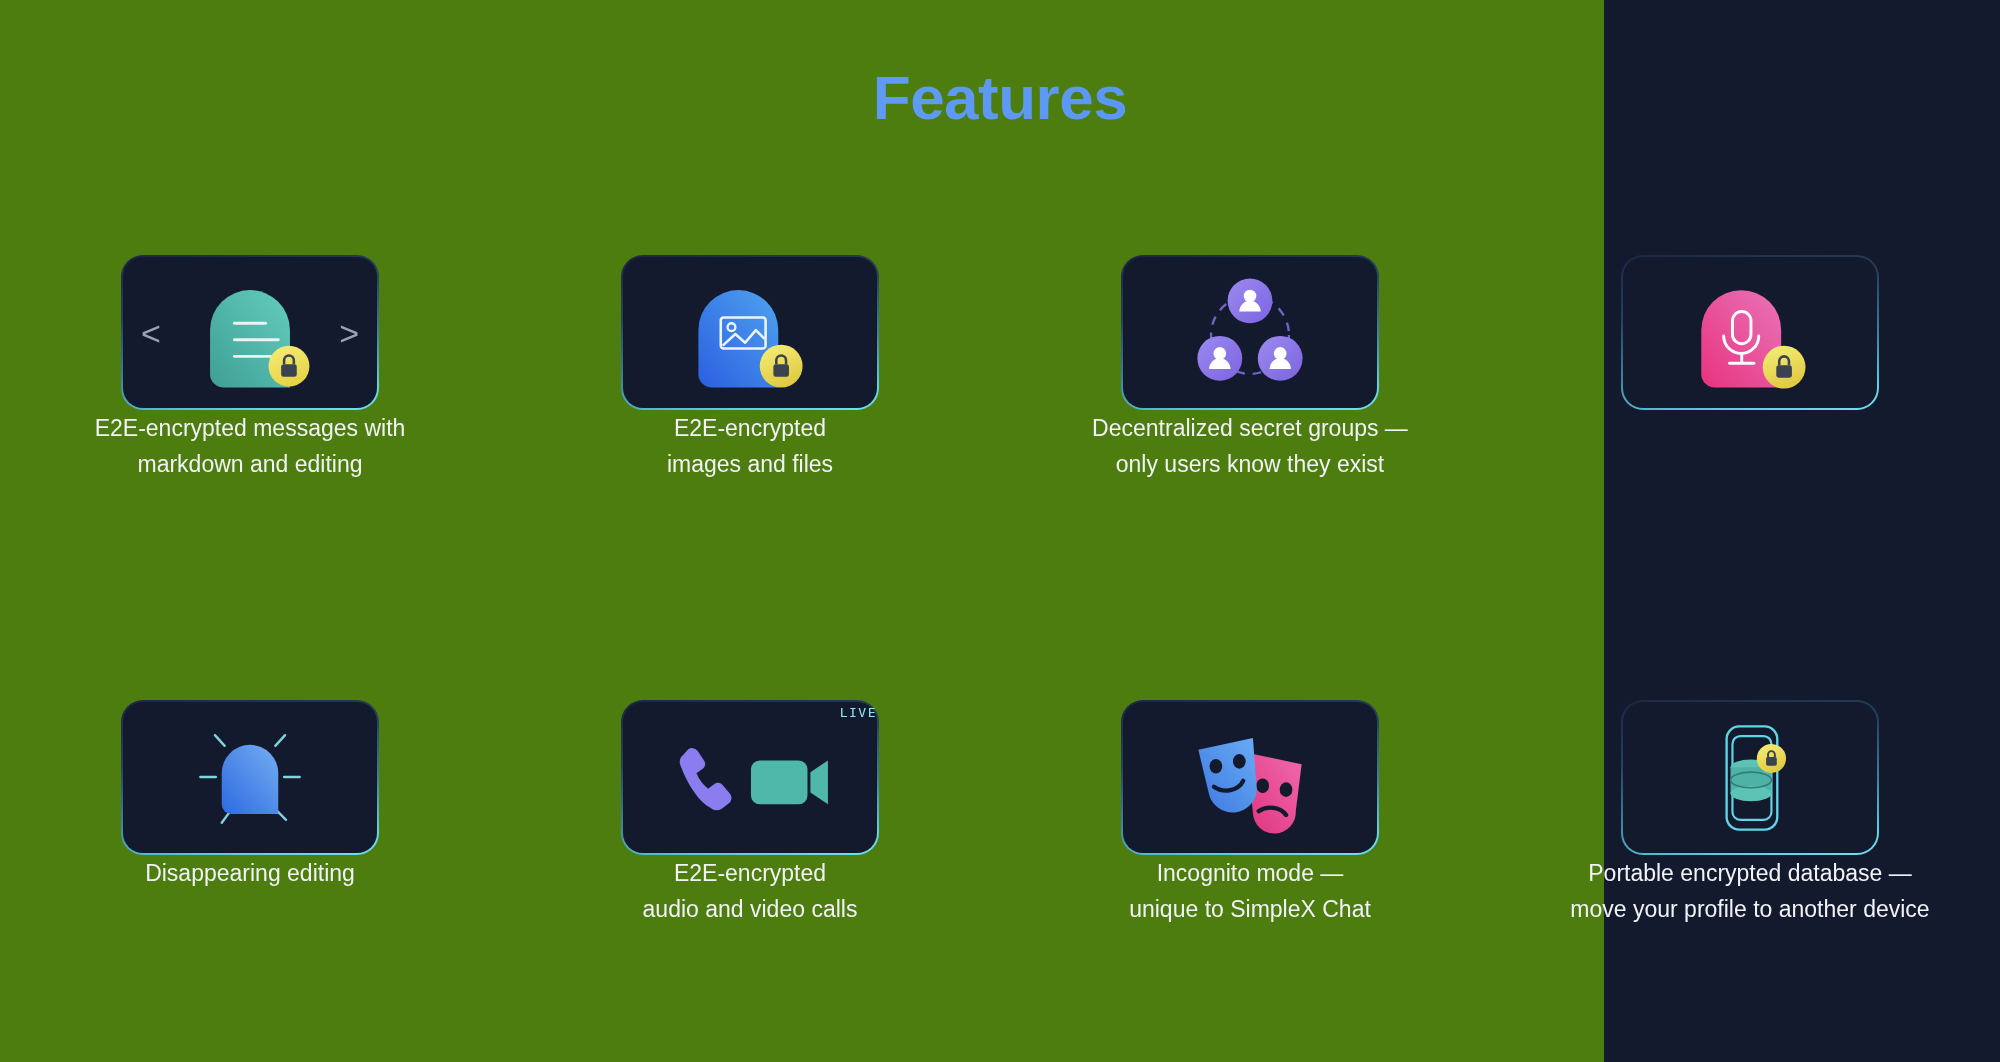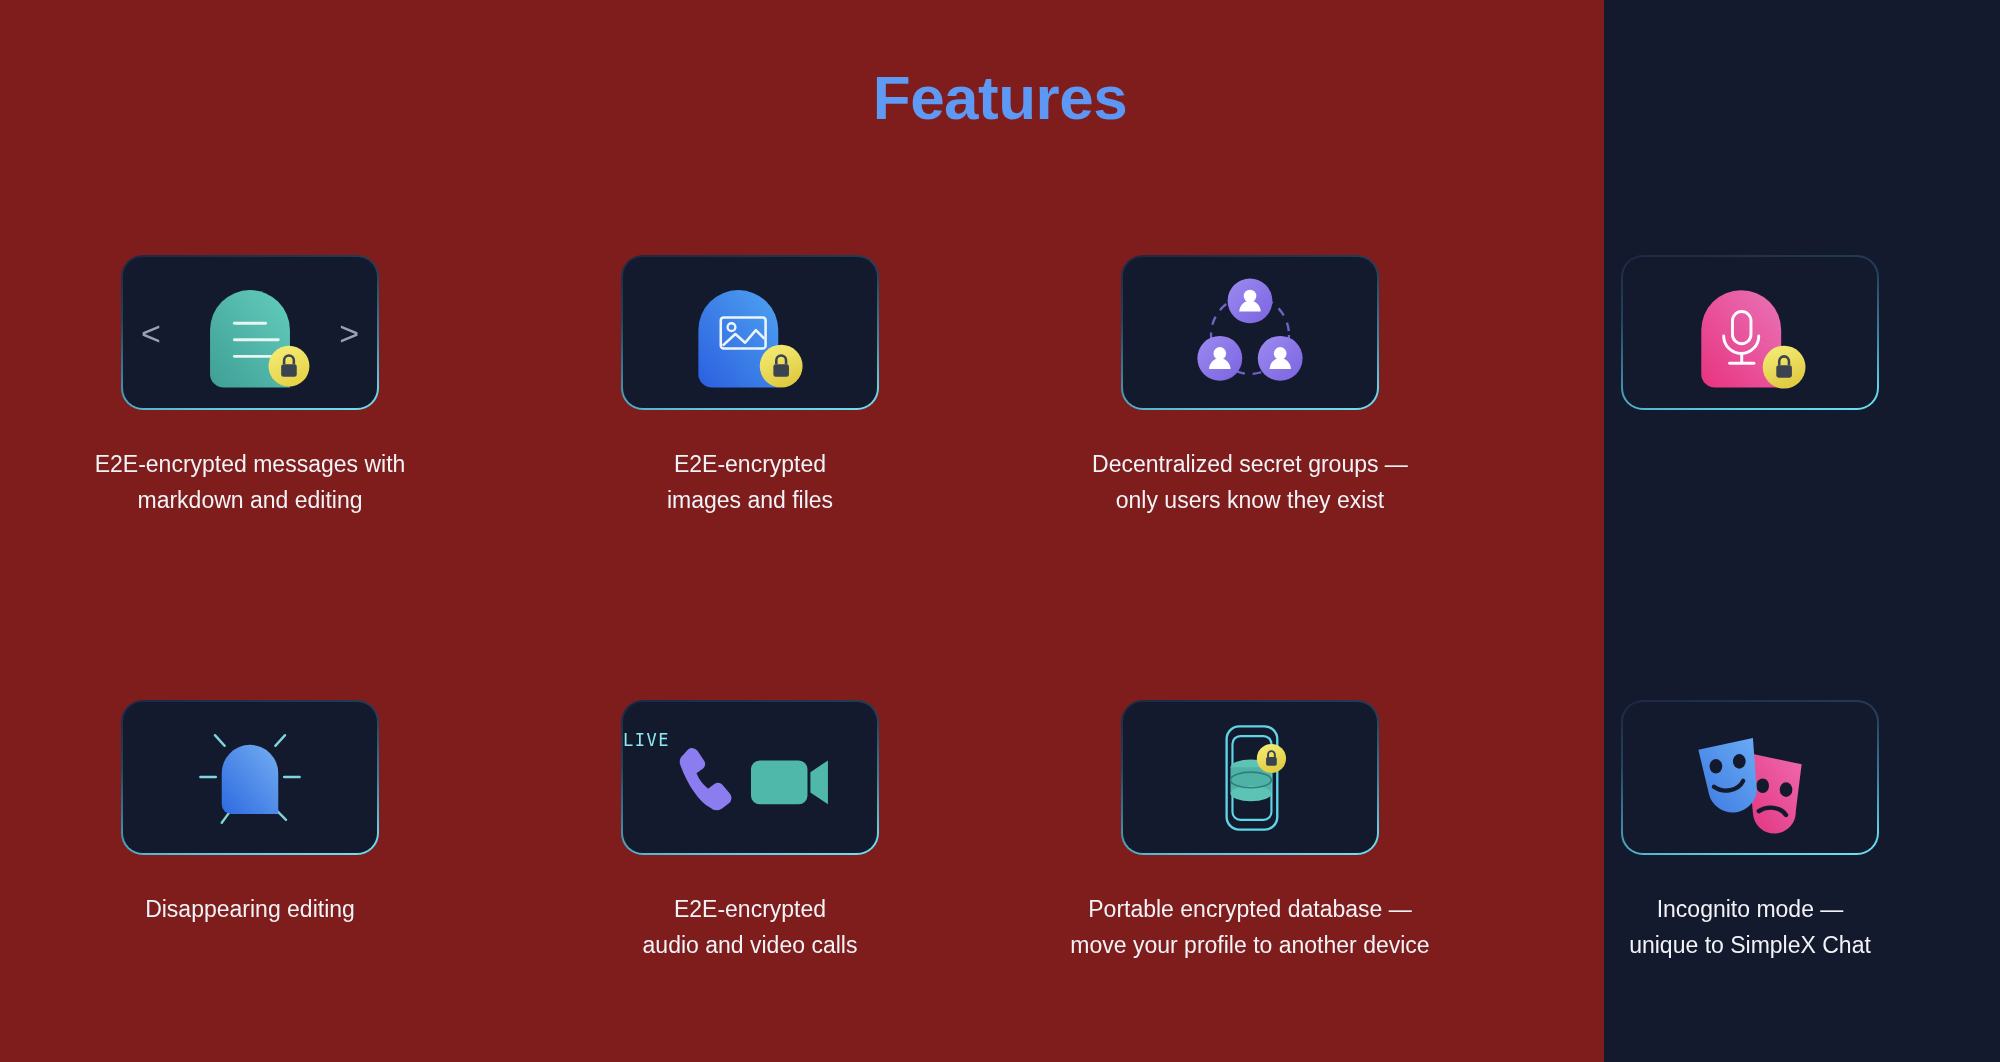--- a/index.html
+++ b/index.html
@@ -9,21 +9,21 @@
     height: 1062px;
     background: #141a2e;
     font-family: "Liberation Sans", sans-serif;
     overflow: hidden;
   }
 
   .page {
     position: relative;
     width: 1604px;
     height: 1062px;
-    background: #7f1d1d;
+    background: #4d7c0f;
   }
 
   
   .title {
     position: absolute;
     top: 62px;
     left: 0;
     width: 2000px;
     text-align: center;
     font-size: 62px;
@@ -82,21 +82,20 @@
 
   .card-art {
     position: relative;
     width: 100%;
     height: 100%;
   }
   .card-art svg { display: block; width: 100%; height: 100%; }
 
   
   .caption {
-    margin-top: 36px;
     width: 430px;
     text-align: center;
     color: #f2f3f7;
     font-size: 23px;
     line-height: 36px;
     font-weight: 400;
     white-space: pre-line;
   }
 
   
@@ -109,27 +108,27 @@
     font-weight: 300;
     line-height: 1;
     user-select: none;
   }
   .chev-left  { left: 18px; }
   .chev-right { right: 18px; }
 
   
   .live-label {
     position: absolute;
-    top: 28px;
+    top: 3px;
     left: 0;
     width: 100%;
-    text-align: left;
+    text-align: right;
     color: #8fe8ef;
     font-family: "DejaVu Sans Mono", monospace;
-    font-size: 17px;
+    font-size: 13px;
     letter-spacing: 1.5px;
   }
 </style>
 </head>
 <body>
 
 <div class="page">
 
   <h1 class="title">Features</h1>
 
@@ -314,20 +313,55 @@
       <div class="caption">E2E-encrypted
 audio and video calls</div>
     </div>
 
     <div class="cell">
       <div class="card">
         <div class="card-inner">
           <div class="card-art">
             <svg viewBox="0 0 258 155">
               <defs>
+                <linearGradient id="g-maskb" x1="0" y1="1" x2="1" y2="0">
+                  <stop offset="0" stop-color="#3d78e0"></stop>
+                  <stop offset="1" stop-color="#69acf5"></stop>
+                </linearGradient>
+                <linearGradient id="g-maskp" x1="0" y1="1" x2="1" y2="0">
+                  <stop offset="0" stop-color="#e0347f"></stop>
+                  <stop offset="1" stop-color="#f06aae"></stop>
+                </linearGradient>
+              </defs>
+              <g>
+                <path d="M126 52 l56 12 l-6 48 a22 22 0 0 1 -44 2 z" fill="url(#g-maskp)"></path>
+                <ellipse cx="142" cy="86" rx="6.5" ry="7.5" fill="#141a2e"></ellipse>
+                <ellipse cx="166" cy="90" rx="6.5" ry="7.5" fill="#141a2e"></ellipse>
+                <path d="M138 112 a18 14 0 0 1 28 4" fill="none" stroke="#141a2e" stroke-width="4.5" stroke-linecap="round"></path>
+              </g>
+              <g>
+                <path d="M76 49 l56 -12 l4 54 a25 25 0 0 1 -49 4 z" fill="url(#g-maskb)"></path>
+                <ellipse cx="94" cy="66" rx="6.5" ry="7.5" fill="#141a2e"></ellipse>
+                <ellipse cx="118" cy="61" rx="6.5" ry="7.5" fill="#141a2e"></ellipse>
+                <path d="M92 87 a19 16 0 0 0 30 -6" fill="none" stroke="#141a2e" stroke-width="4.5" stroke-linecap="round"></path>
+              </g>
+            </svg>
+          </div>
+        </div>
+      </div>
+      <div class="caption">Incognito mode —
+unique to SimpleX Chat</div>
+    </div>
+
+    <div class="cell">
+      <div class="card">
+        <div class="card-inner">
+          <div class="card-art">
+            <svg viewBox="0 0 258 155">
+              <defs>
                 <linearGradient id="g-lock7" x1="0" y1="0" x2="0.4" y2="1">
                   <stop offset="0" stop-color="#f6ef7a"></stop>
                   <stop offset="1" stop-color="#e0cb43"></stop>
                 </linearGradient>
               </defs>
               <rect x="105" y="25" width="52" height="106" rx="13" fill="none" stroke="#5fd6e8" stroke-width="2.4"></rect>
               <rect x="111" y="35" width="40" height="86" rx="8" fill="none" stroke="#5fd6e8" stroke-width="2.2"></rect>
               <g>
                 <ellipse cx="130" cy="67" rx="21" ry="8" fill="#5cc3b5"></ellipse>
                 <rect x="109" y="67" width="42" height="27" fill="#4eb3a6"></rect>
@@ -340,49 +374,14 @@
                 <path d="M147.5 56.5 v-2.6 a3.5 3.5 0 0 1 7 0 v2.6" fill="none" stroke="#3b4250" stroke-width="2"></path>
               </g>
             </svg>
           </div>
         </div>
       </div>
       <div class="caption">Portable encrypted database —
 move your profile to another device</div>
     </div>
 
-    <div class="cell">
-      <div class="card">
-        <div class="card-inner">
-          <div class="card-art">
-            <svg viewBox="0 0 258 155">
-              <defs>
-                <linearGradient id="g-maskb" x1="0" y1="1" x2="1" y2="0">
-                  <stop offset="0" stop-color="#3d78e0"></stop>
-                  <stop offset="1" stop-color="#69acf5"></stop>
-                </linearGradient>
-                <linearGradient id="g-maskp" x1="0" y1="1" x2="1" y2="0">
-                  <stop offset="0" stop-color="#e0347f"></stop>
-                  <stop offset="1" stop-color="#f06aae"></stop>
-                </linearGradient>
-              </defs>
-              <g>
-                <path d="M126 52 l56 12 l-6 48 a22 22 0 0 1 -44 2 z" fill="url(#g-maskp)"></path>
-                <ellipse cx="142" cy="86" rx="6.5" ry="7.5" fill="#141a2e"></ellipse>
-                <ellipse cx="166" cy="90" rx="6.5" ry="7.5" fill="#141a2e"></ellipse>
-                <path d="M138 112 a18 14 0 0 1 28 4" fill="none" stroke="#141a2e" stroke-width="4.5" stroke-linecap="round"></path>
-              </g>
-              <g>
-                <path d="M76 49 l56 -12 l4 54 a25 25 0 0 1 -49 4 z" fill="url(#g-maskb)"></path>
-                <ellipse cx="94" cy="66" rx="6.5" ry="7.5" fill="#141a2e"></ellipse>
-                <ellipse cx="118" cy="61" rx="6.5" ry="7.5" fill="#141a2e"></ellipse>
-                <path d="M92 87 a19 16 0 0 0 30 -6" fill="none" stroke="#141a2e" stroke-width="4.5" stroke-linecap="round"></path>
-              </g>
-            </svg>
-          </div>
-        </div>
-      </div>
-      <div class="caption">Incognito mode —
-unique to SimpleX Chat</div>
-    </div>
-
   </div>
 </div>
 
 </body></html>

